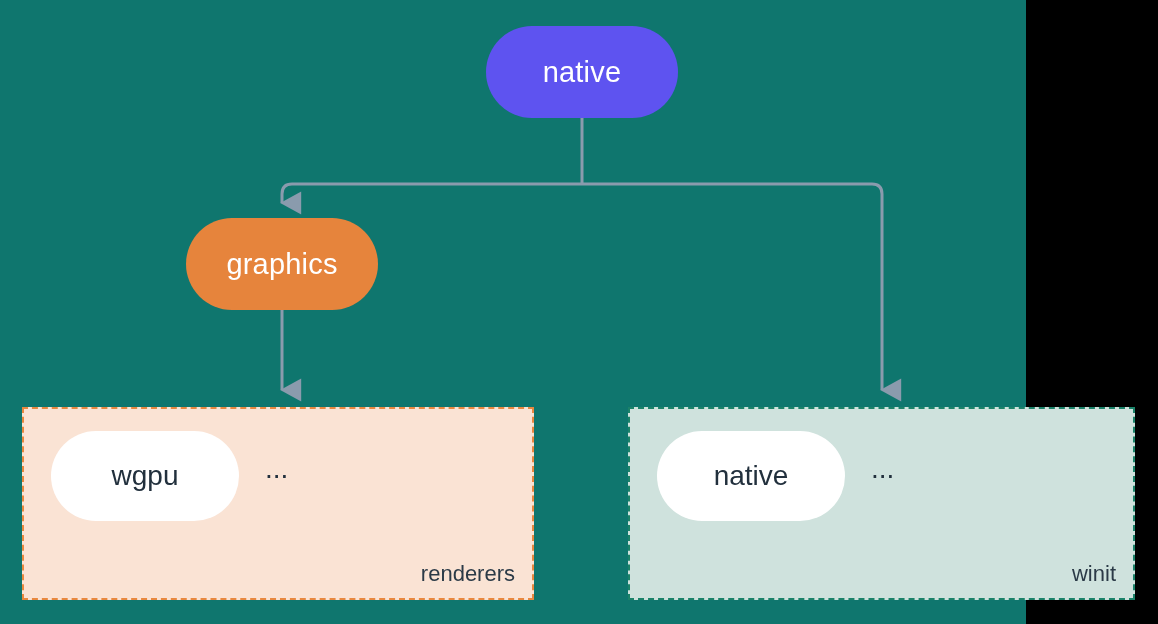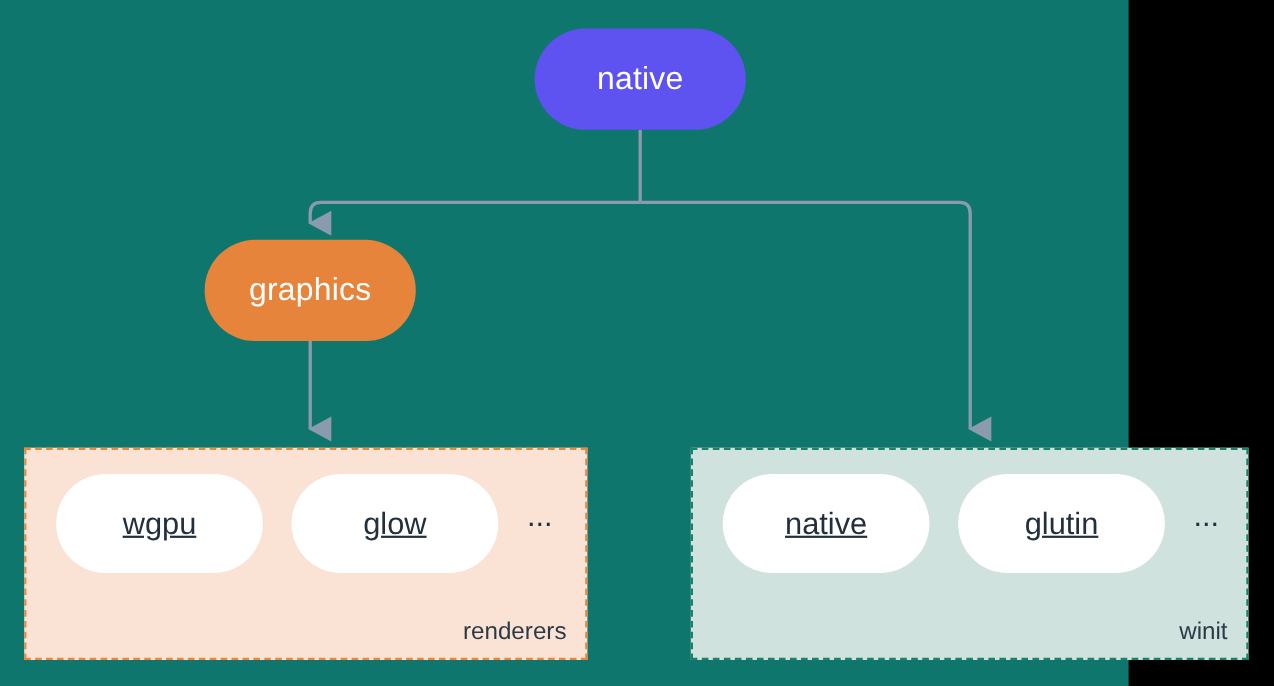--- a/index.html
+++ b/index.html
@@ -101,21 +101,20 @@
     justify-content: center;
     box-sizing: border-box;
     height: 90px;
     min-width: 188px;
     padding: 0 22px;
     background: #ffffff;
     border-radius: 45px;
     color: #22303d;
     font-size: 28px;
     white-space: nowrap;
-    text-decoration: underline;
   }
 
   .ellipsis {
     color: #22303d;
     font-size: 28px;
     line-height: 1;
     padding-bottom: 14px;
     user-select: none;
   }
 
@@ -155,34 +154,28 @@
 
   <div class="node" id="node-graphics">
     <span>graphics</span>
   </div>
 
   <div class="group" id="group-renderers">
     <div class="group-items">
       <div class="leaf">
         <span>wgpu</span>
       </div>
-      <div class="leaf">
-        <span>glow</span>
-      </div>
       <span class="ellipsis">...</span>
     </div>
     <div class="group-label">renderers</div>
   </div>
 
   <div class="group" id="group-shells">
     <div class="group-items">
       <div class="leaf">
         <span>native</span>
       </div>
-      <div class="leaf">
-        <span>glutin</span>
-      </div>
       <span class="ellipsis">...</span>
     </div>
     <div class="group-label">winit</div>
   </div>
 
 </div>
 
 </body></html>

